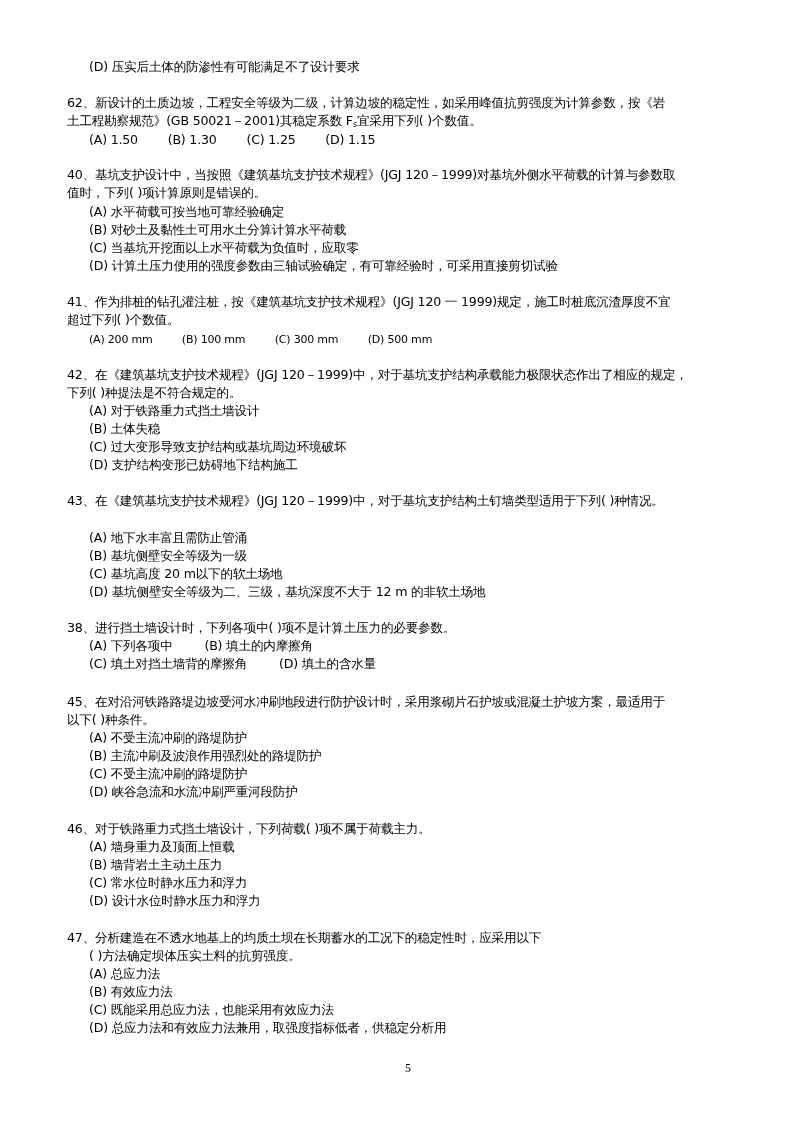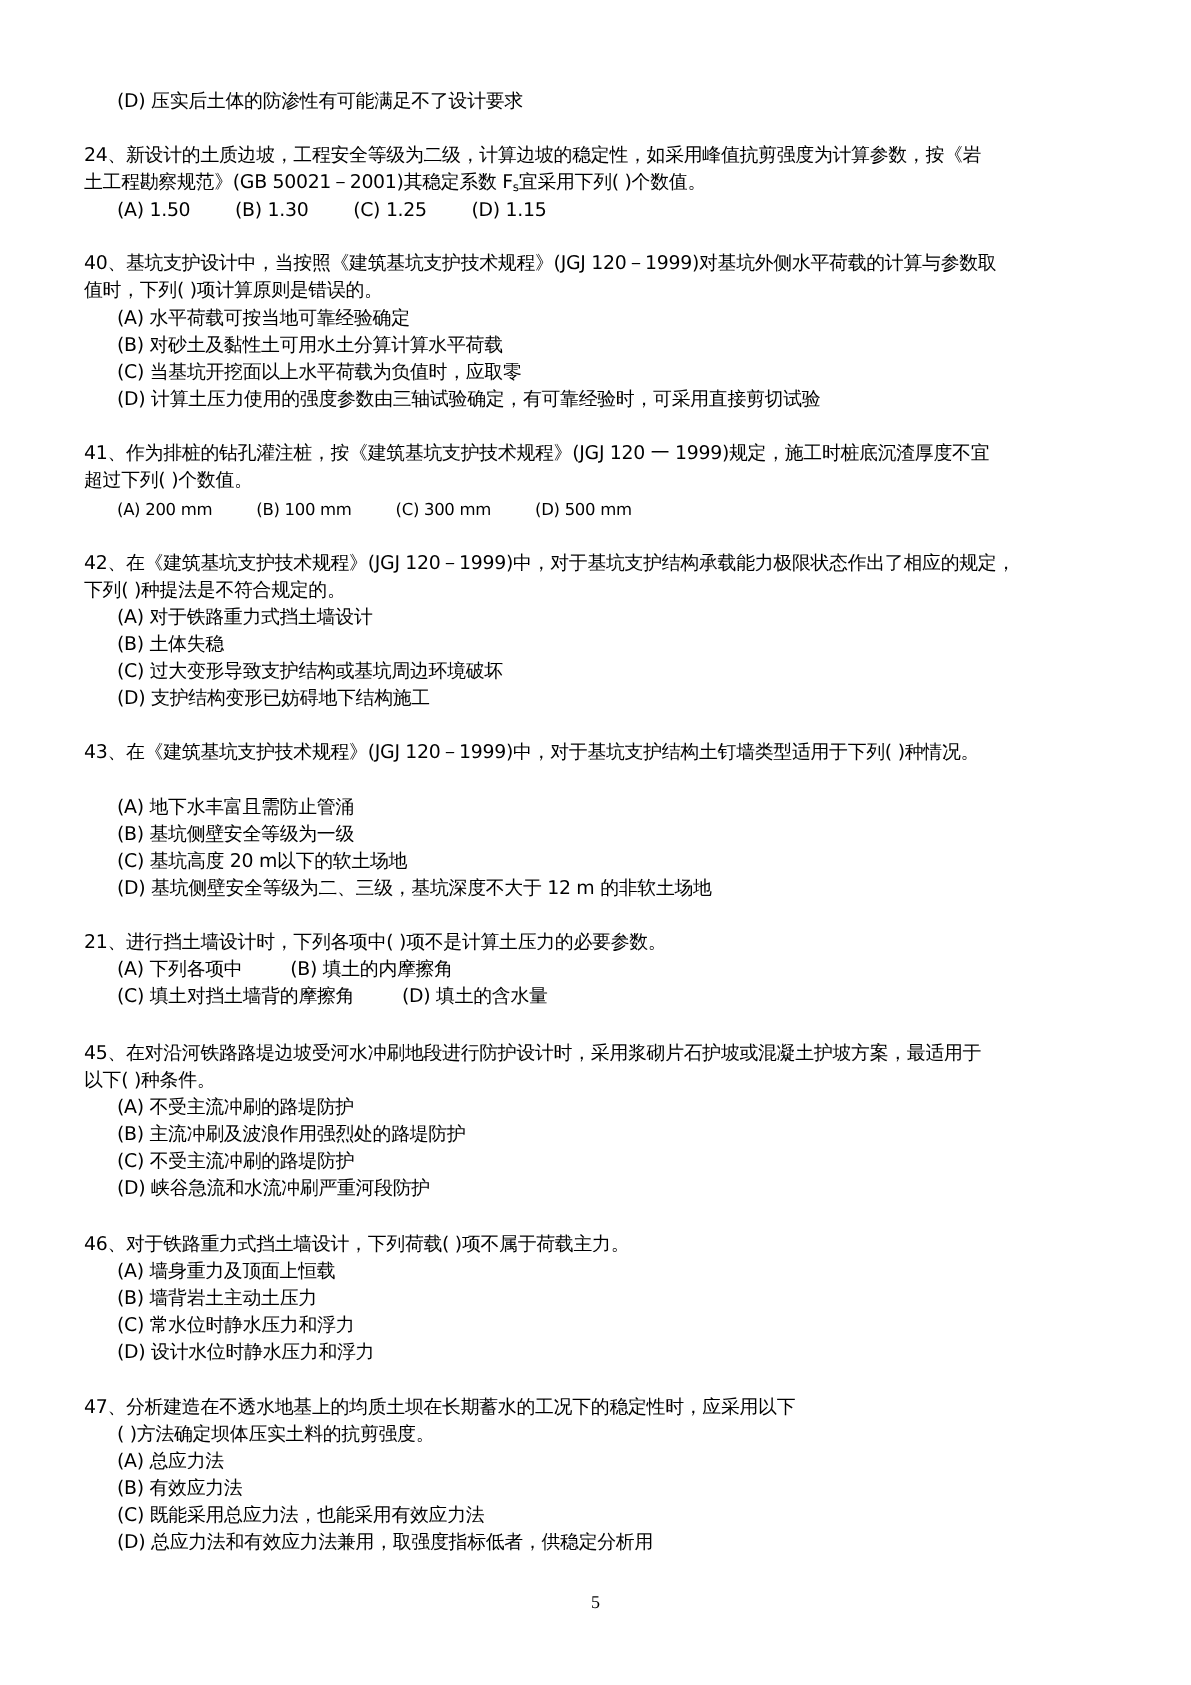--- a/index.html
+++ b/index.html
@@ -1,33 +1,33 @@
 <!DOCTYPE html>
 <html><head>
 <meta charset="utf-8">
 <style>
   html, body { margin: 0; padding: 0; background: #ffffff; }
   body { width: 794px; height: 1123px; position: relative; overflow: hidden;
          font-family: "DejaVu Sans", "Liberation Sans", sans-serif; color: #000; }
-  .page { position: absolute; left: 0; top: 0; width: 664px; height: 1123px; background: #fff; }
+  .page { position: absolute; left: 11px; top: 0; width: 664px; height: 1123px; background: #fff; }
   .ln { position: absolute; left: 56px; white-space: nowrap; font-size: 12.6px; line-height: 18px; height: 18px; letter-spacing: -0.2px; }
   .opt { left: 78px; }
   .gap { display: inline-block; }
   .pageno { position: absolute; left: 0; width: 794px; text-align: center; font-family: "Liberation Serif", serif; font-size: 12px; }
   sub { font-size: 8px; vertical-align: -2px; }
 </style>
 </head>
 <body>
 
 <div class="page">
 
   <div class="ln opt" style="top:58px">(D) 压实后土体的防渗性有可能满足不了设计要求</div>
 
   <div>
-    <div class="ln" style="top:94px">24、新设计的土质边坡，工程安全等级为二级，计算边坡的稳定性，如采用峰值抗剪强度为计算参数，按《岩</div>
+    <div class="ln" style="top:94px">62、新设计的土质边坡，工程安全等级为二级，计算边坡的稳定性，如采用峰值抗剪强度为计算参数，按《岩</div>
     <div class="ln" style="top:112px"><span>土工程勘察规范》(GB 50021－2001)其稳定系数 F</span><sub>s</sub><span>宜采用下列(      )个数值。</span></div>
     <div class="ln opt" style="top:131px">
       <span>(A) 1.50</span><span class="gap" style="width:26px"></span>
       <span>(B) 1.30</span><span class="gap" style="width:26px"></span>
       <span>(C) 1.25</span><span class="gap" style="width:26px"></span>
       <span>(D) 1.15</span>
     </div>
   </div>
 
   <div>
@@ -61,21 +61,21 @@
 
   <div>
     <div class="ln" style="top:492px">43、在《建筑基坑支护技术规程》(JGJ 120－1999)中，对于基坑支护结构土钉墙类型适用于下列(      )种情况。</div>
     <div class="ln opt" style="top:529px">(A) 地下水丰富且需防止管涌</div>
     <div class="ln opt" style="top:547px">(B) 基坑侧壁安全等级为一级</div>
     <div class="ln opt" style="top:565px">(C) 基坑高度 20 m以下的软土场地</div>
     <div class="ln opt" style="top:583px">(D) 基坑侧壁安全等级为二、三级，基坑深度不大于 12 m 的非软土场地</div>
   </div>
 
   <div>
-    <div class="ln" style="top:619px">21、进行挡土墙设计时，下列各项中(      )项不是计算土压力的必要参数。</div>
+    <div class="ln" style="top:619px">38、进行挡土墙设计时，下列各项中(      )项不是计算土压力的必要参数。</div>
     <div class="ln opt" style="top:637px">
       <span>(A) 下列各项中</span><span class="gap" style="width:28px"></span>
       <span>(B) 填土的内摩擦角</span>
     </div>
     <div class="ln opt" style="top:655px">
       <span>(C) 填土对挡土墙背的摩擦角</span><span class="gap" style="width:28px"></span>
       <span>(D) 填土的含水量</span>
     </div>
   </div>
 

